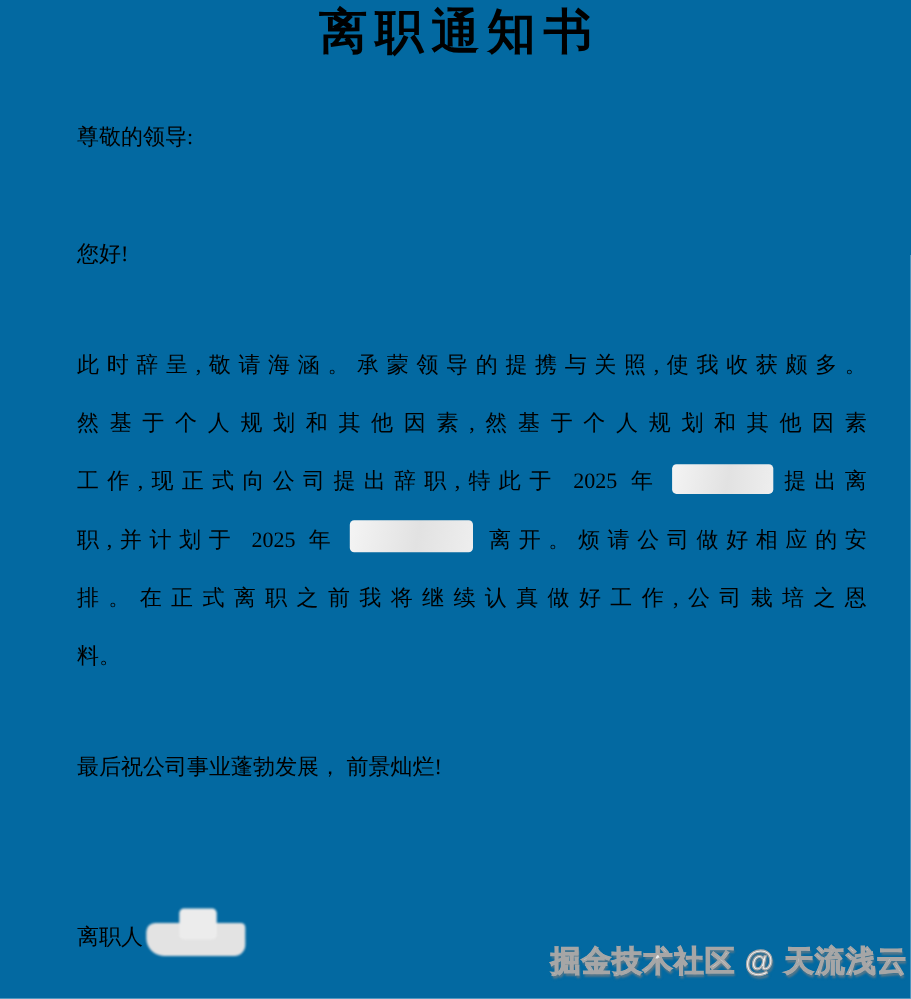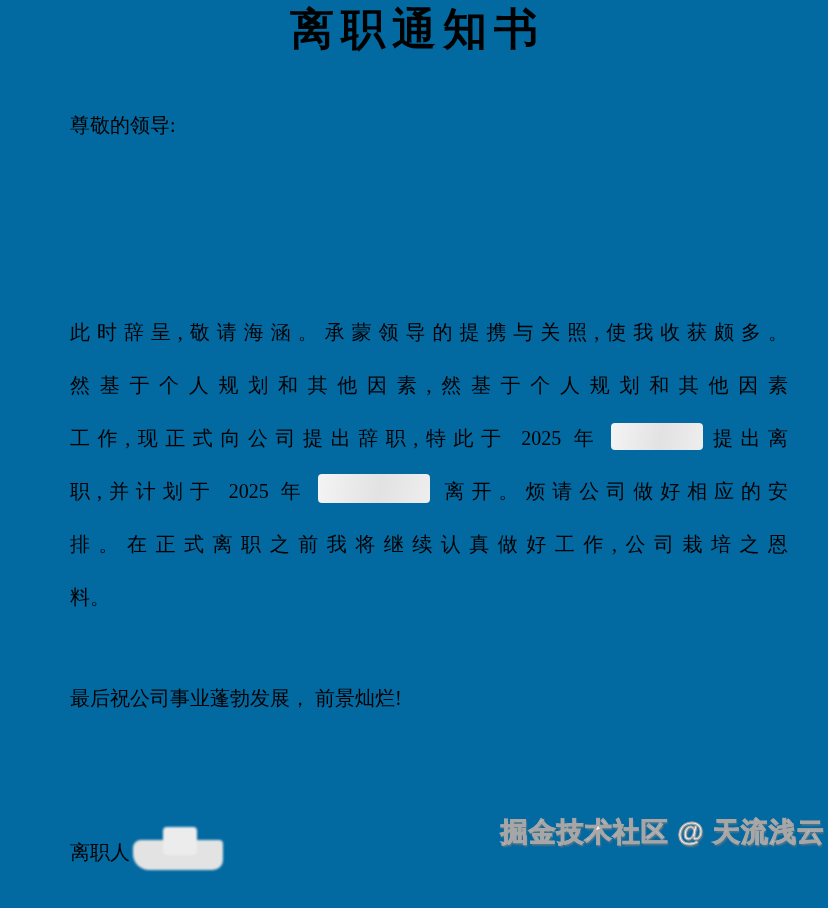--- a/index.html
+++ b/index.html
@@ -73,40 +73,41 @@
   }
   .name-blur .blob-top {
     position: absolute; left: 30px; top: 0;
     width: 34px; height: 28px;
     background: #ececec;
     border-radius: 4px;
     filter: blur(1.2px);
   }
   .watermark {
     position: absolute;
-    top: 814px; right: 3px;
+    top: 856px; right: 3px;
     font-family: "Liberation Sans", "DejaVu Sans", sans-serif;
     font-size: 27px;
     font-weight: 700;
     letter-spacing: 1px;
     color: #efefef;
     -webkit-text-stroke: 1px #a6a6a6;
     text-shadow: 1px 2px 2px rgba(125,125,125,0.75);
     white-space: nowrap;
   }
 </style>
 </head>
 <body>
 
 <div class="page">
 
   <h1 class="doc-title">离职通知书</h1>
 
   <div class="txt salutation bodyline">尊敬的领导:</div>
 
+  <div class="txt greeting bodyline">您好!</div>
 
   <div class="txt para1">
     <div class="bodyline fill">此时辞呈,敬请海涵。承蒙领导的提携与关照,使我收获颇多。</div>
     <div class="bodyline fill">然基于个人规划和其他因素,然基于个人规划和其他因素</div>
     <div class="bodyline fill"><span>工作,现正式向公司提出辞职,特此于 2025 年</span><span class="date-blur first"></span><span>提出离</span></div>
     <div class="bodyline fill"><span>职,并计划于 2025 年</span><span class="date-blur second"></span><span>离开。烦请公司做好相应的安</span></div>
     <div class="bodyline fill">排。在正式离职之前我将继续认真做好工作,公司栽培之恩</div>
     <div class="bodyline">料。</div>
   </div>
 

